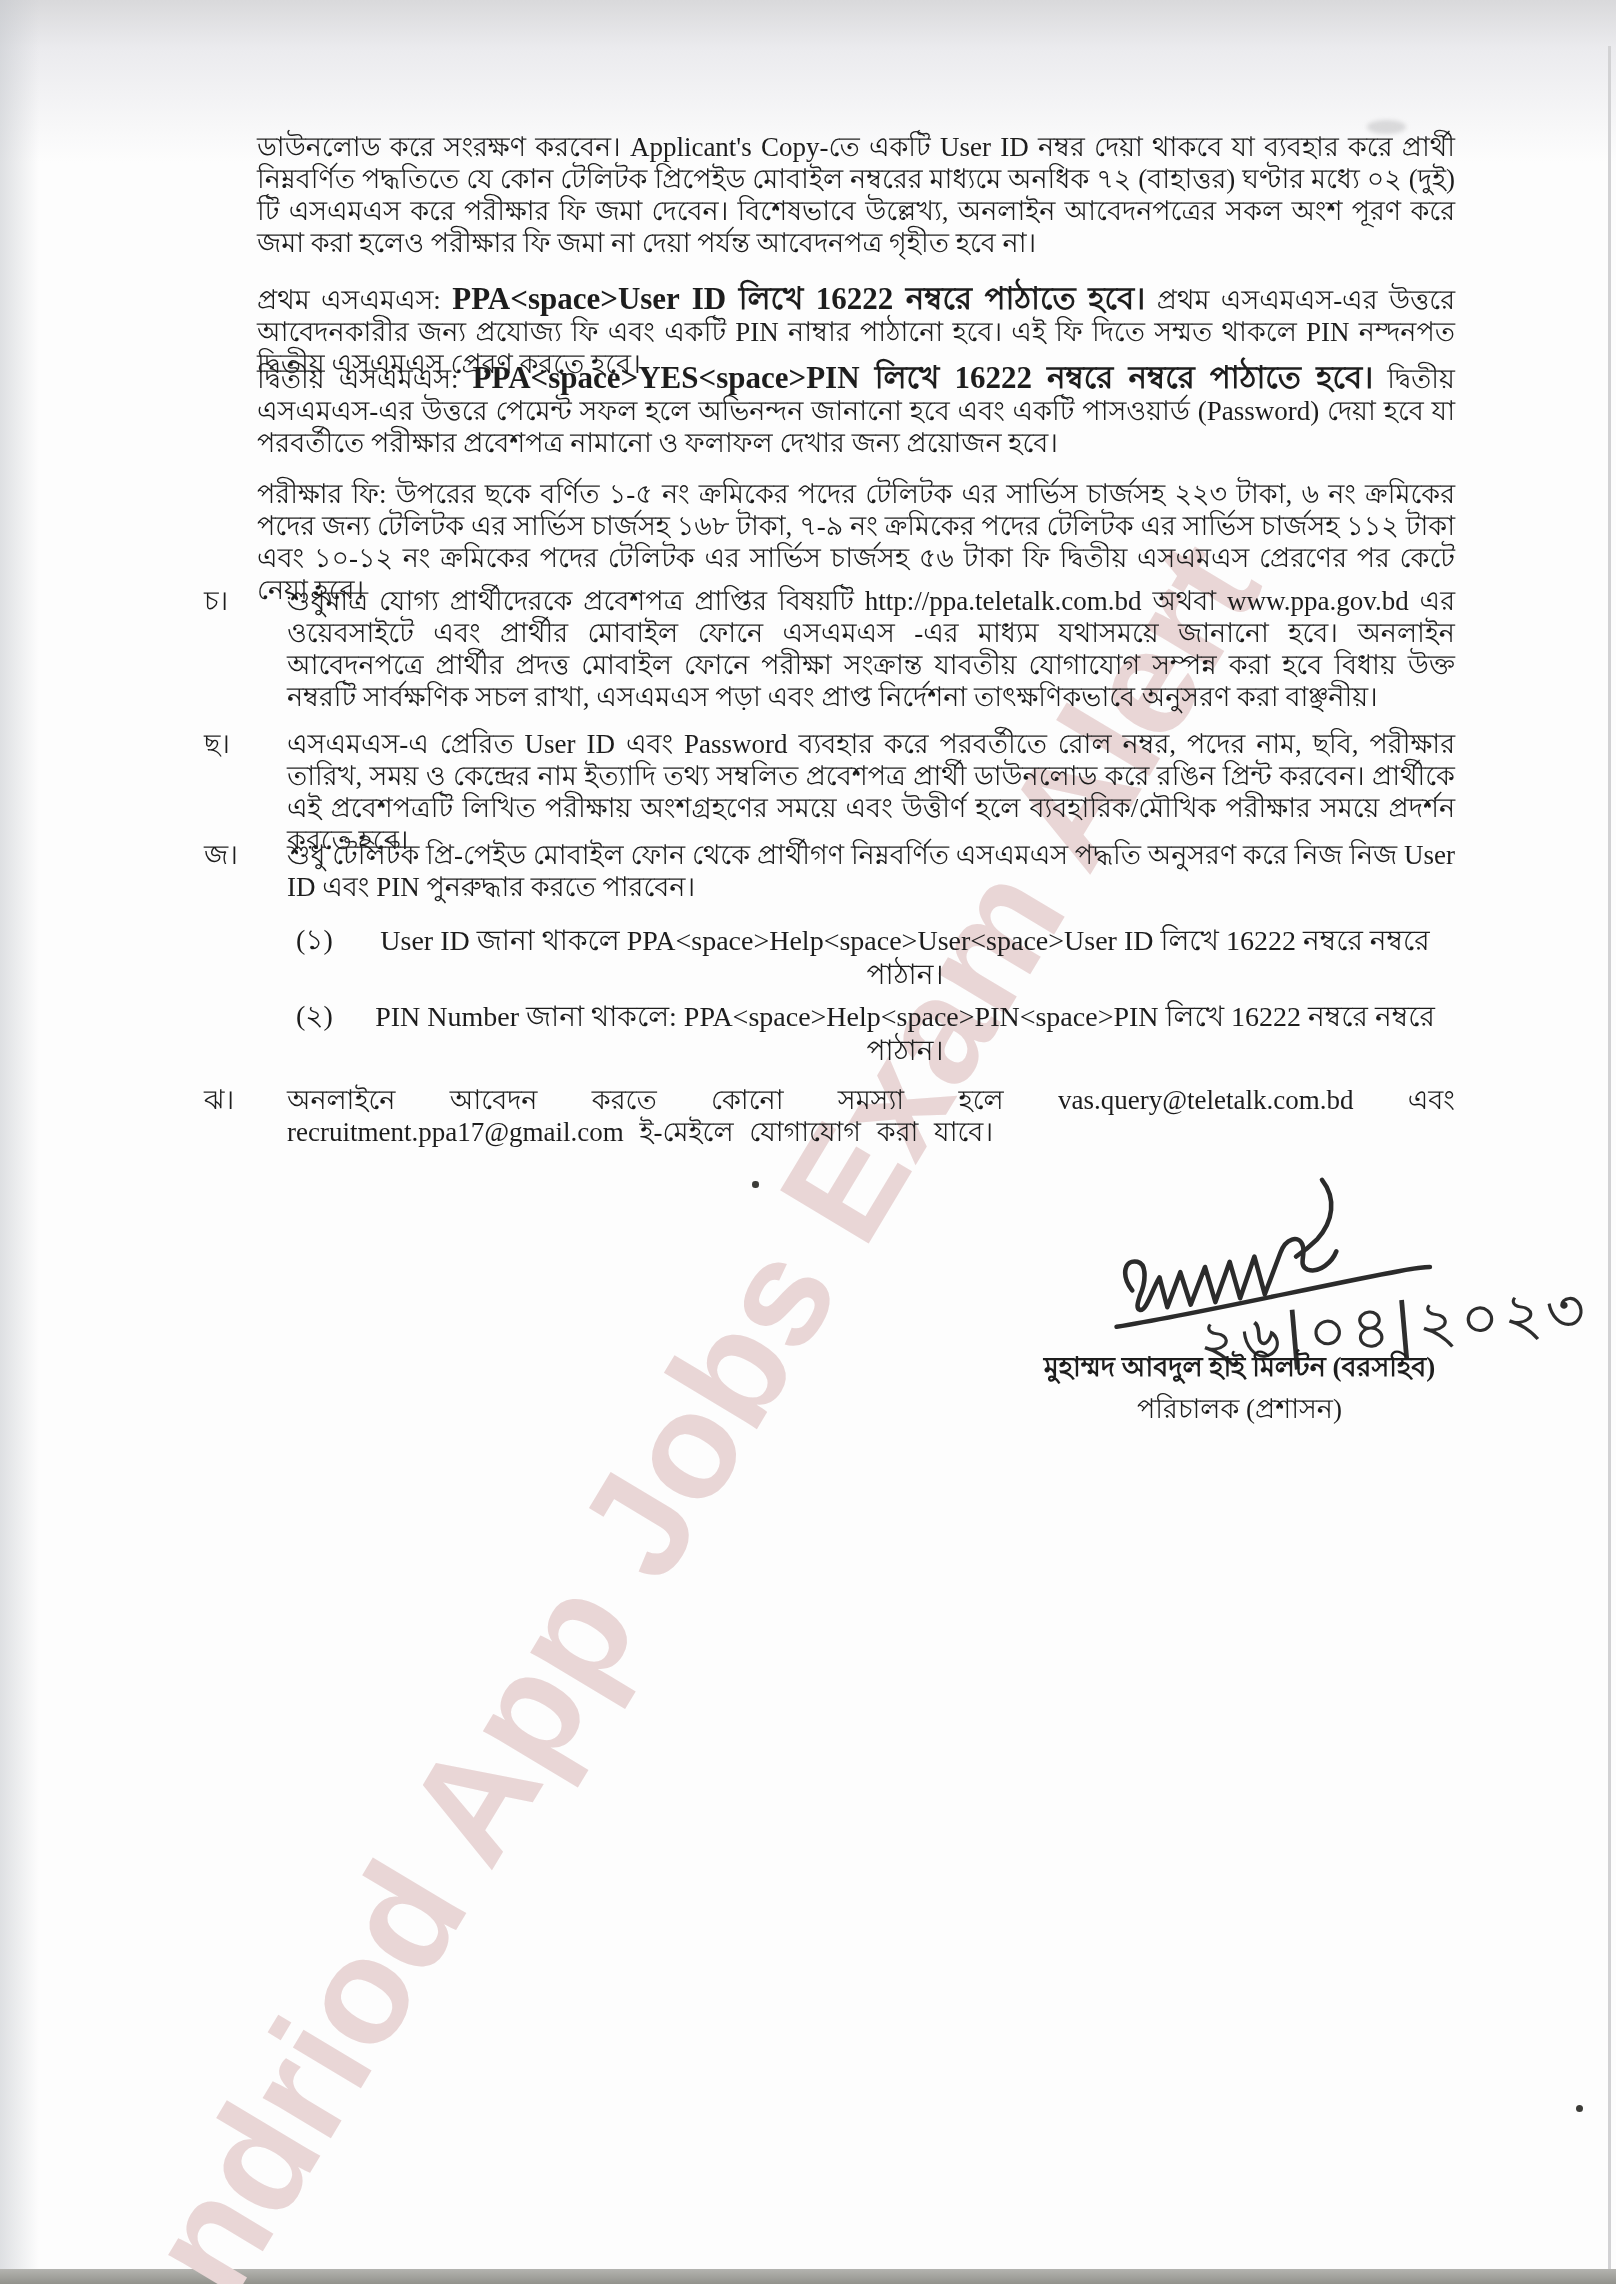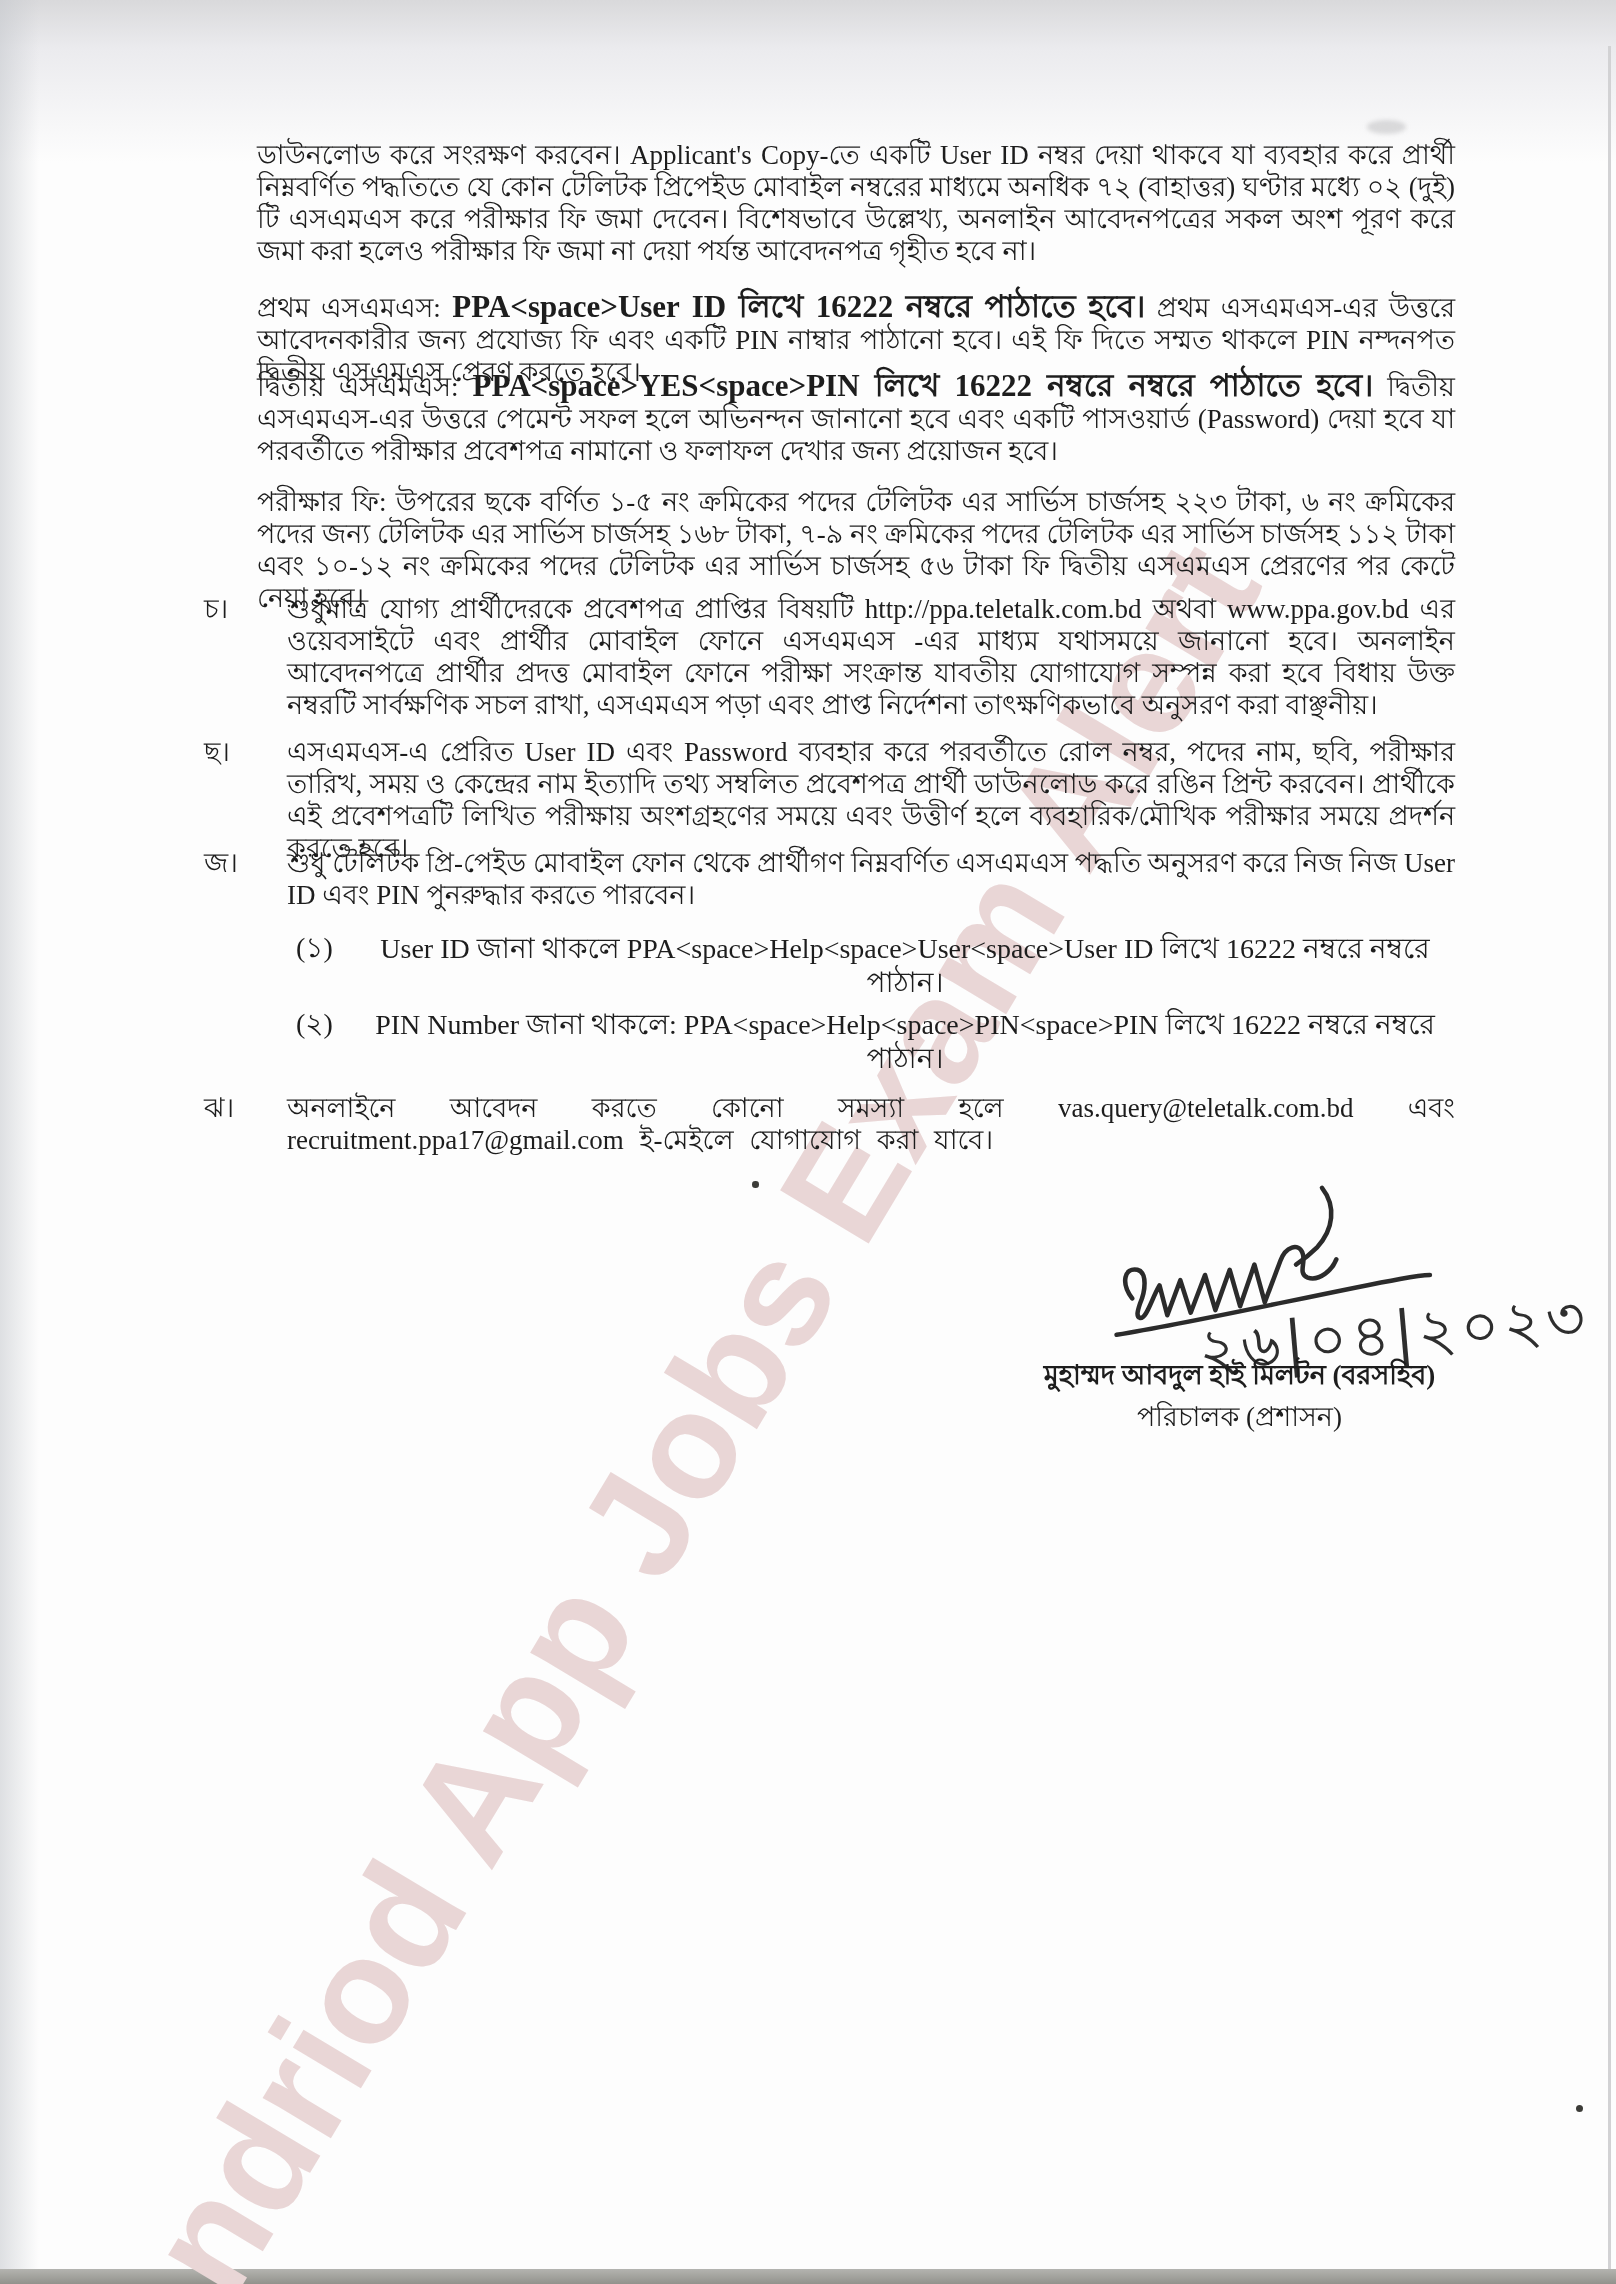--- a/index.html
+++ b/index.html
@@ -24,21 +24,21 @@
 
   
   .watermark{
     position:absolute;left:195px;top:2259px;
     transform:rotate(-59deg);transform-origin:0 100%;
     font-family:"Liberation Sans", sans-serif;
     font-weight:bold;font-size:150px;line-height:1;
     color:#e9d6d6;white-space:nowrap;z-index:1;pointer-events:none;
   }
 
-  .content{position:absolute;left:0;top:12px;width:1617px;height:1824px;z-index:2;}
+  .content{position:absolute;left:0;top:4px;width:1617px;height:1824px;z-index:2;}
 
   .para{position:absolute;left:257px;width:1198px;margin:0;
     font-size:27px;line-height:32px;text-align:justify;}
   .cmd{font-weight:700;font-size:31px;line-height:1;font-family:"Liberation Serif", serif;}
 
   .sec{position:absolute;left:204px;width:1251px;}
   .marker{position:absolute;left:0;top:0;font-size:27px;line-height:32px;}
   .sec-text{margin:0 0 0 83px;font-size:27px;line-height:32px;text-align:justify;font-family:Liberation Serif, serif;}
 
   .item{position:absolute;left:204px;width:1251px;}

